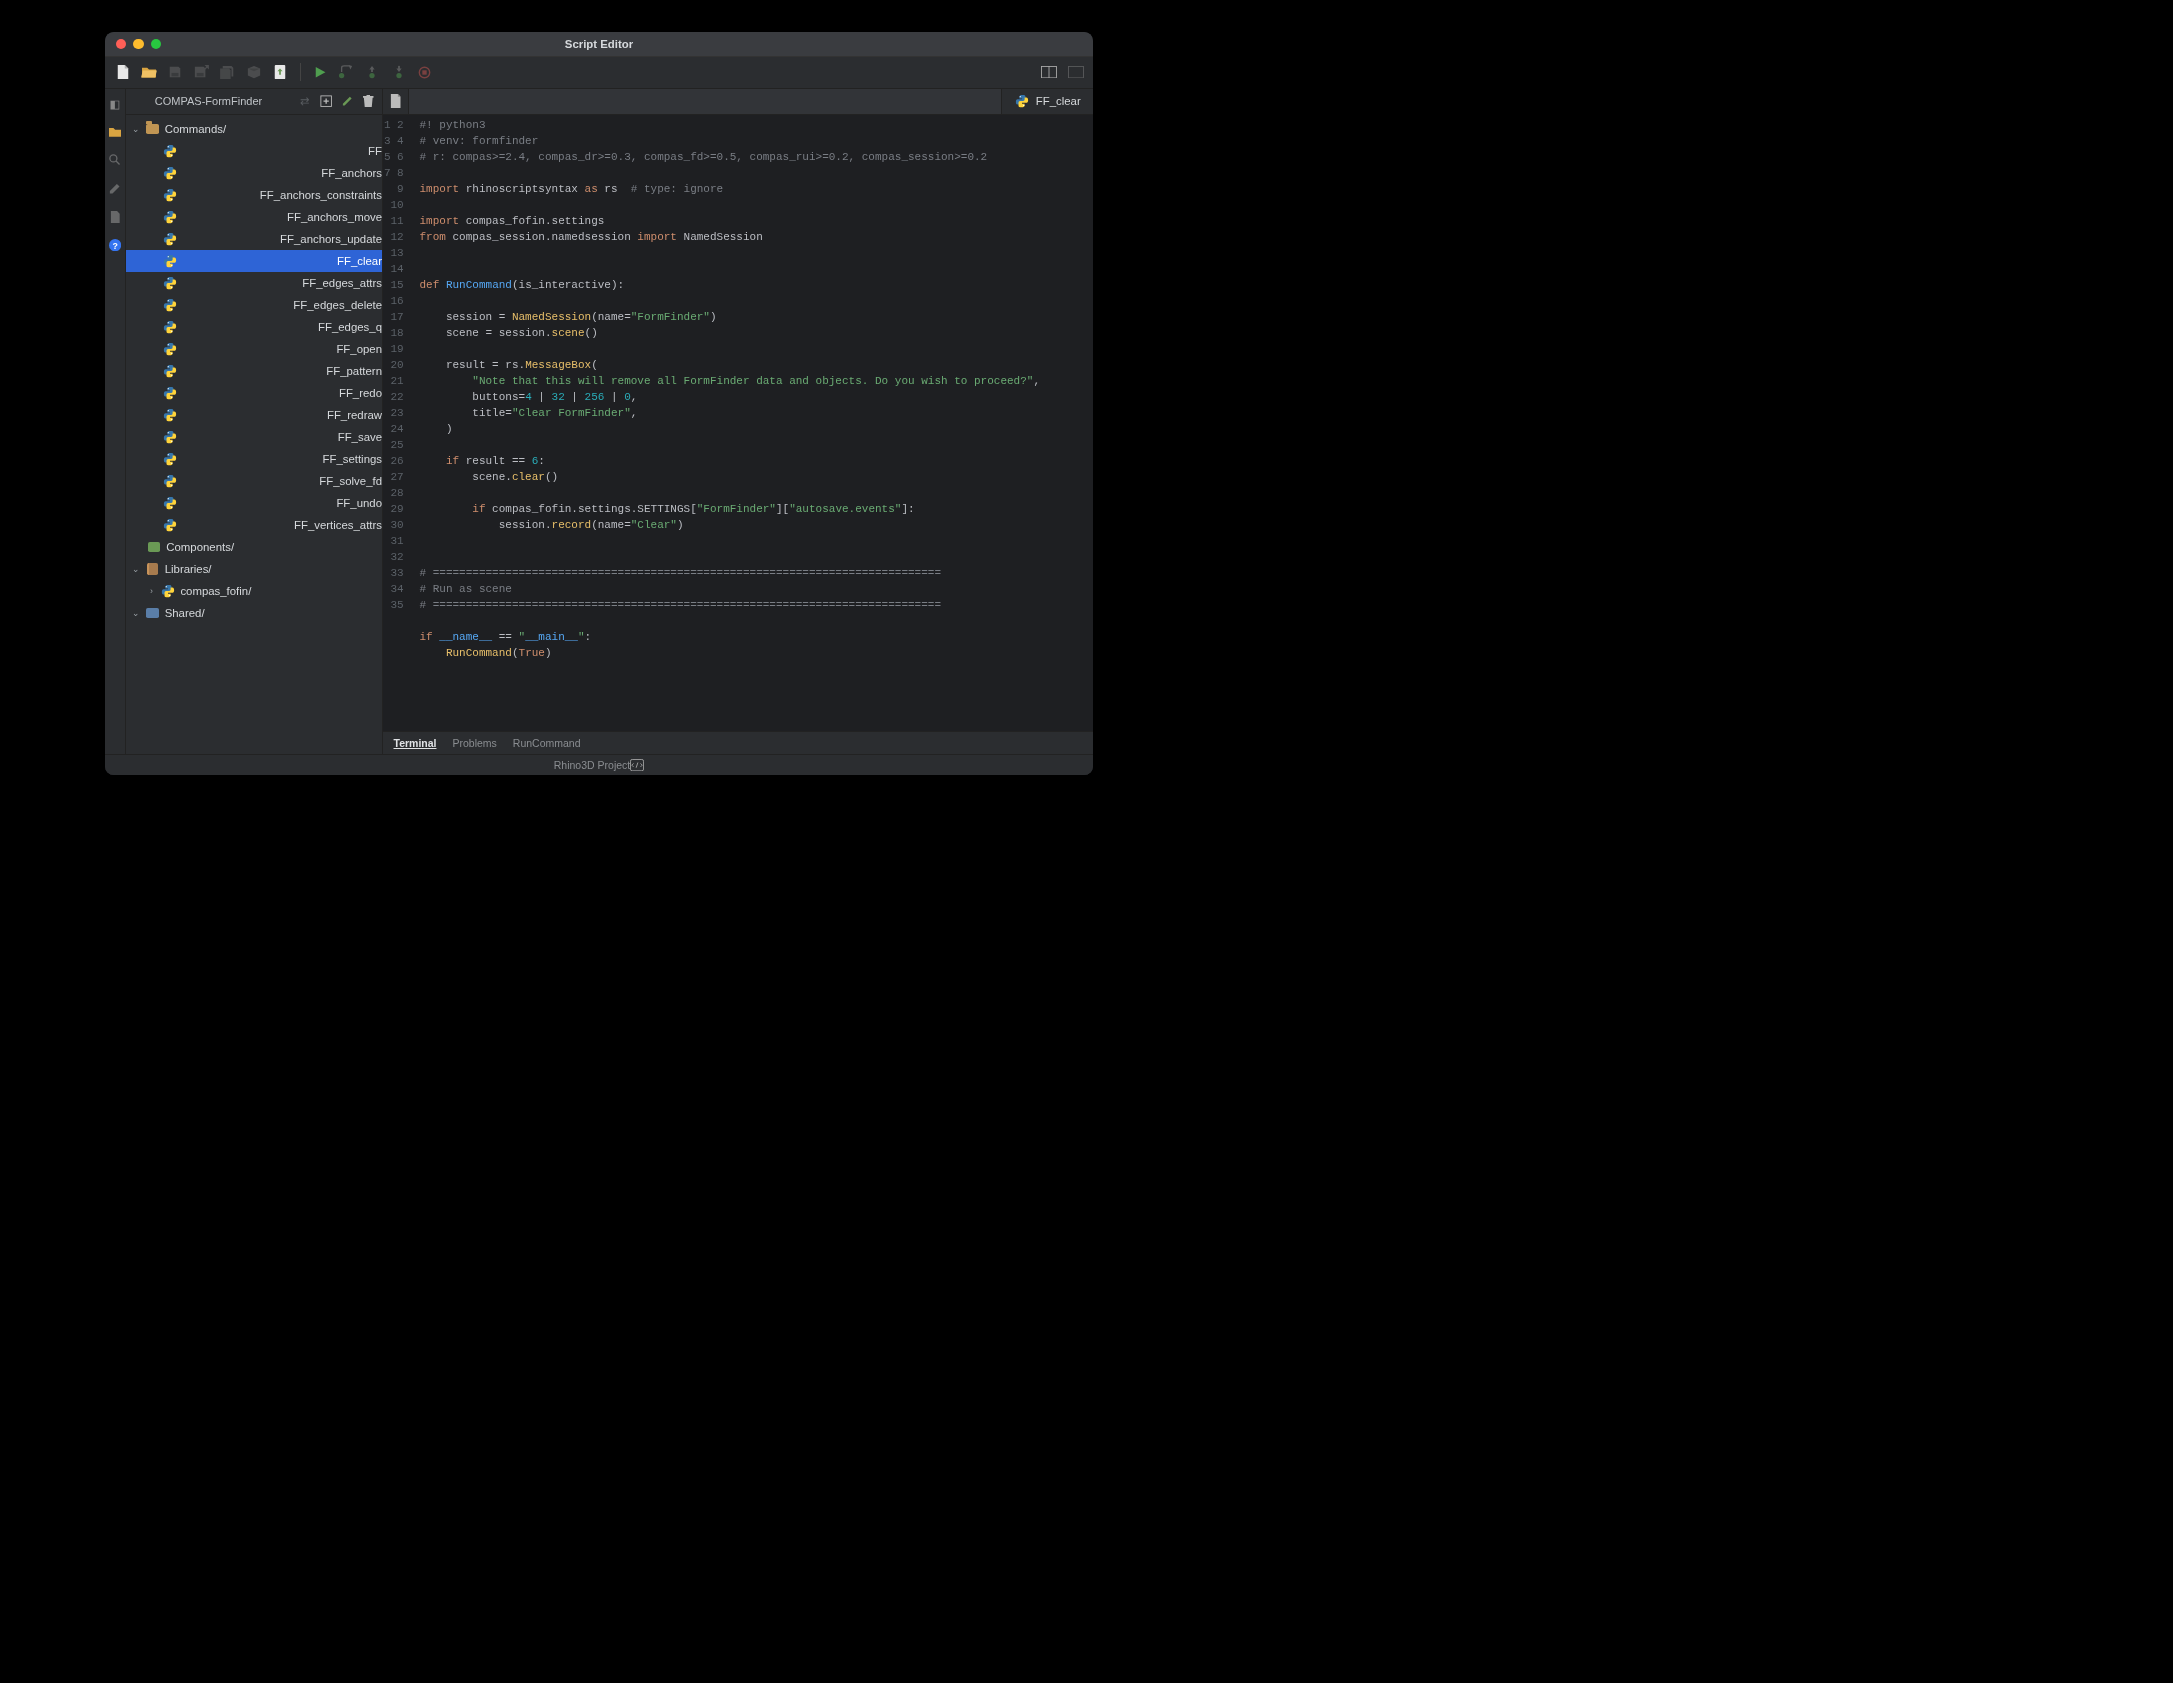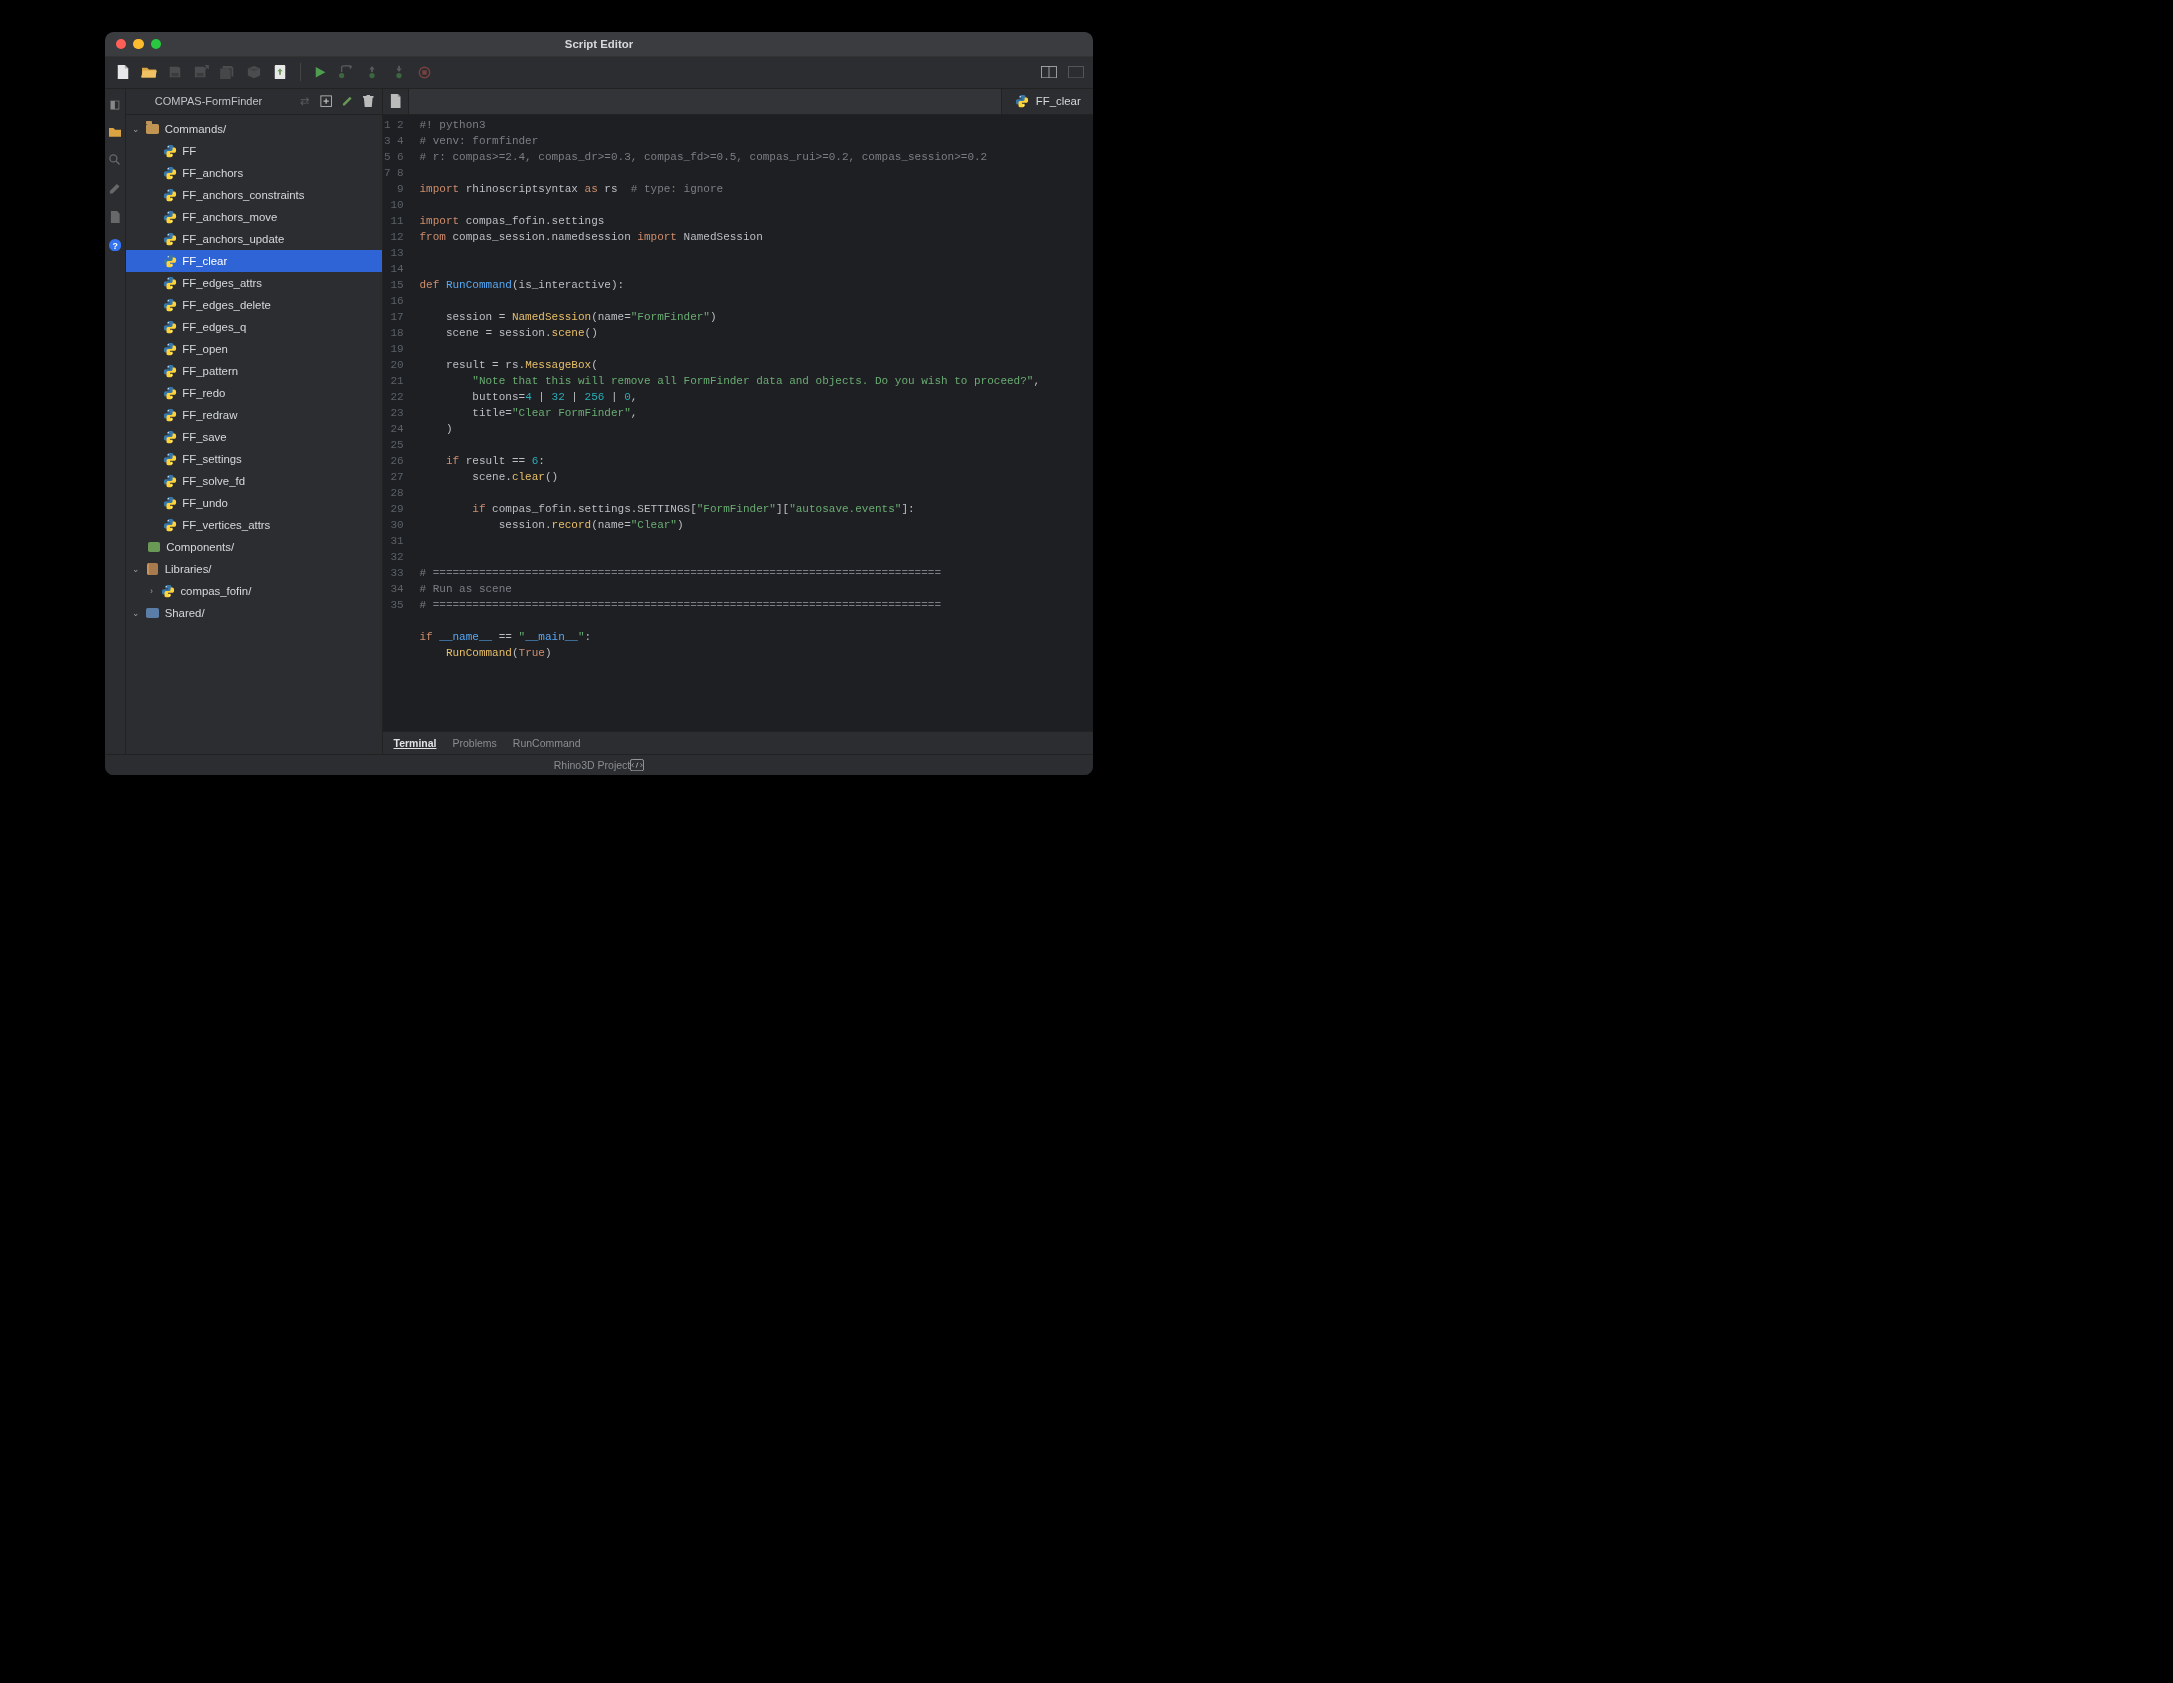--- a/index.html
+++ b/index.html
@@ -154,21 +154,21 @@
     width: 14px; height: 14px;
     display: flex; align-items: center; justify-content: center;
     flex-shrink: 0;
   }
   .tree-row.selected {
     background: #2e64d6;
     color: #fff;
   }
   .ind-0 { padding-left: 5.3px; }
   .ind-1 { padding-left: 21px; }
-  .ind-2 { padding-left: 37px; }
+  .ind-2 { padding-left: 37px; justify-content: space-between; }
   
   .editor-area {
     flex: 1;
     display: flex;
     flex-direction: column;
     background: #1e1f22;
     overflow: hidden;
   }
   .tabbar {
     height: 26px;

